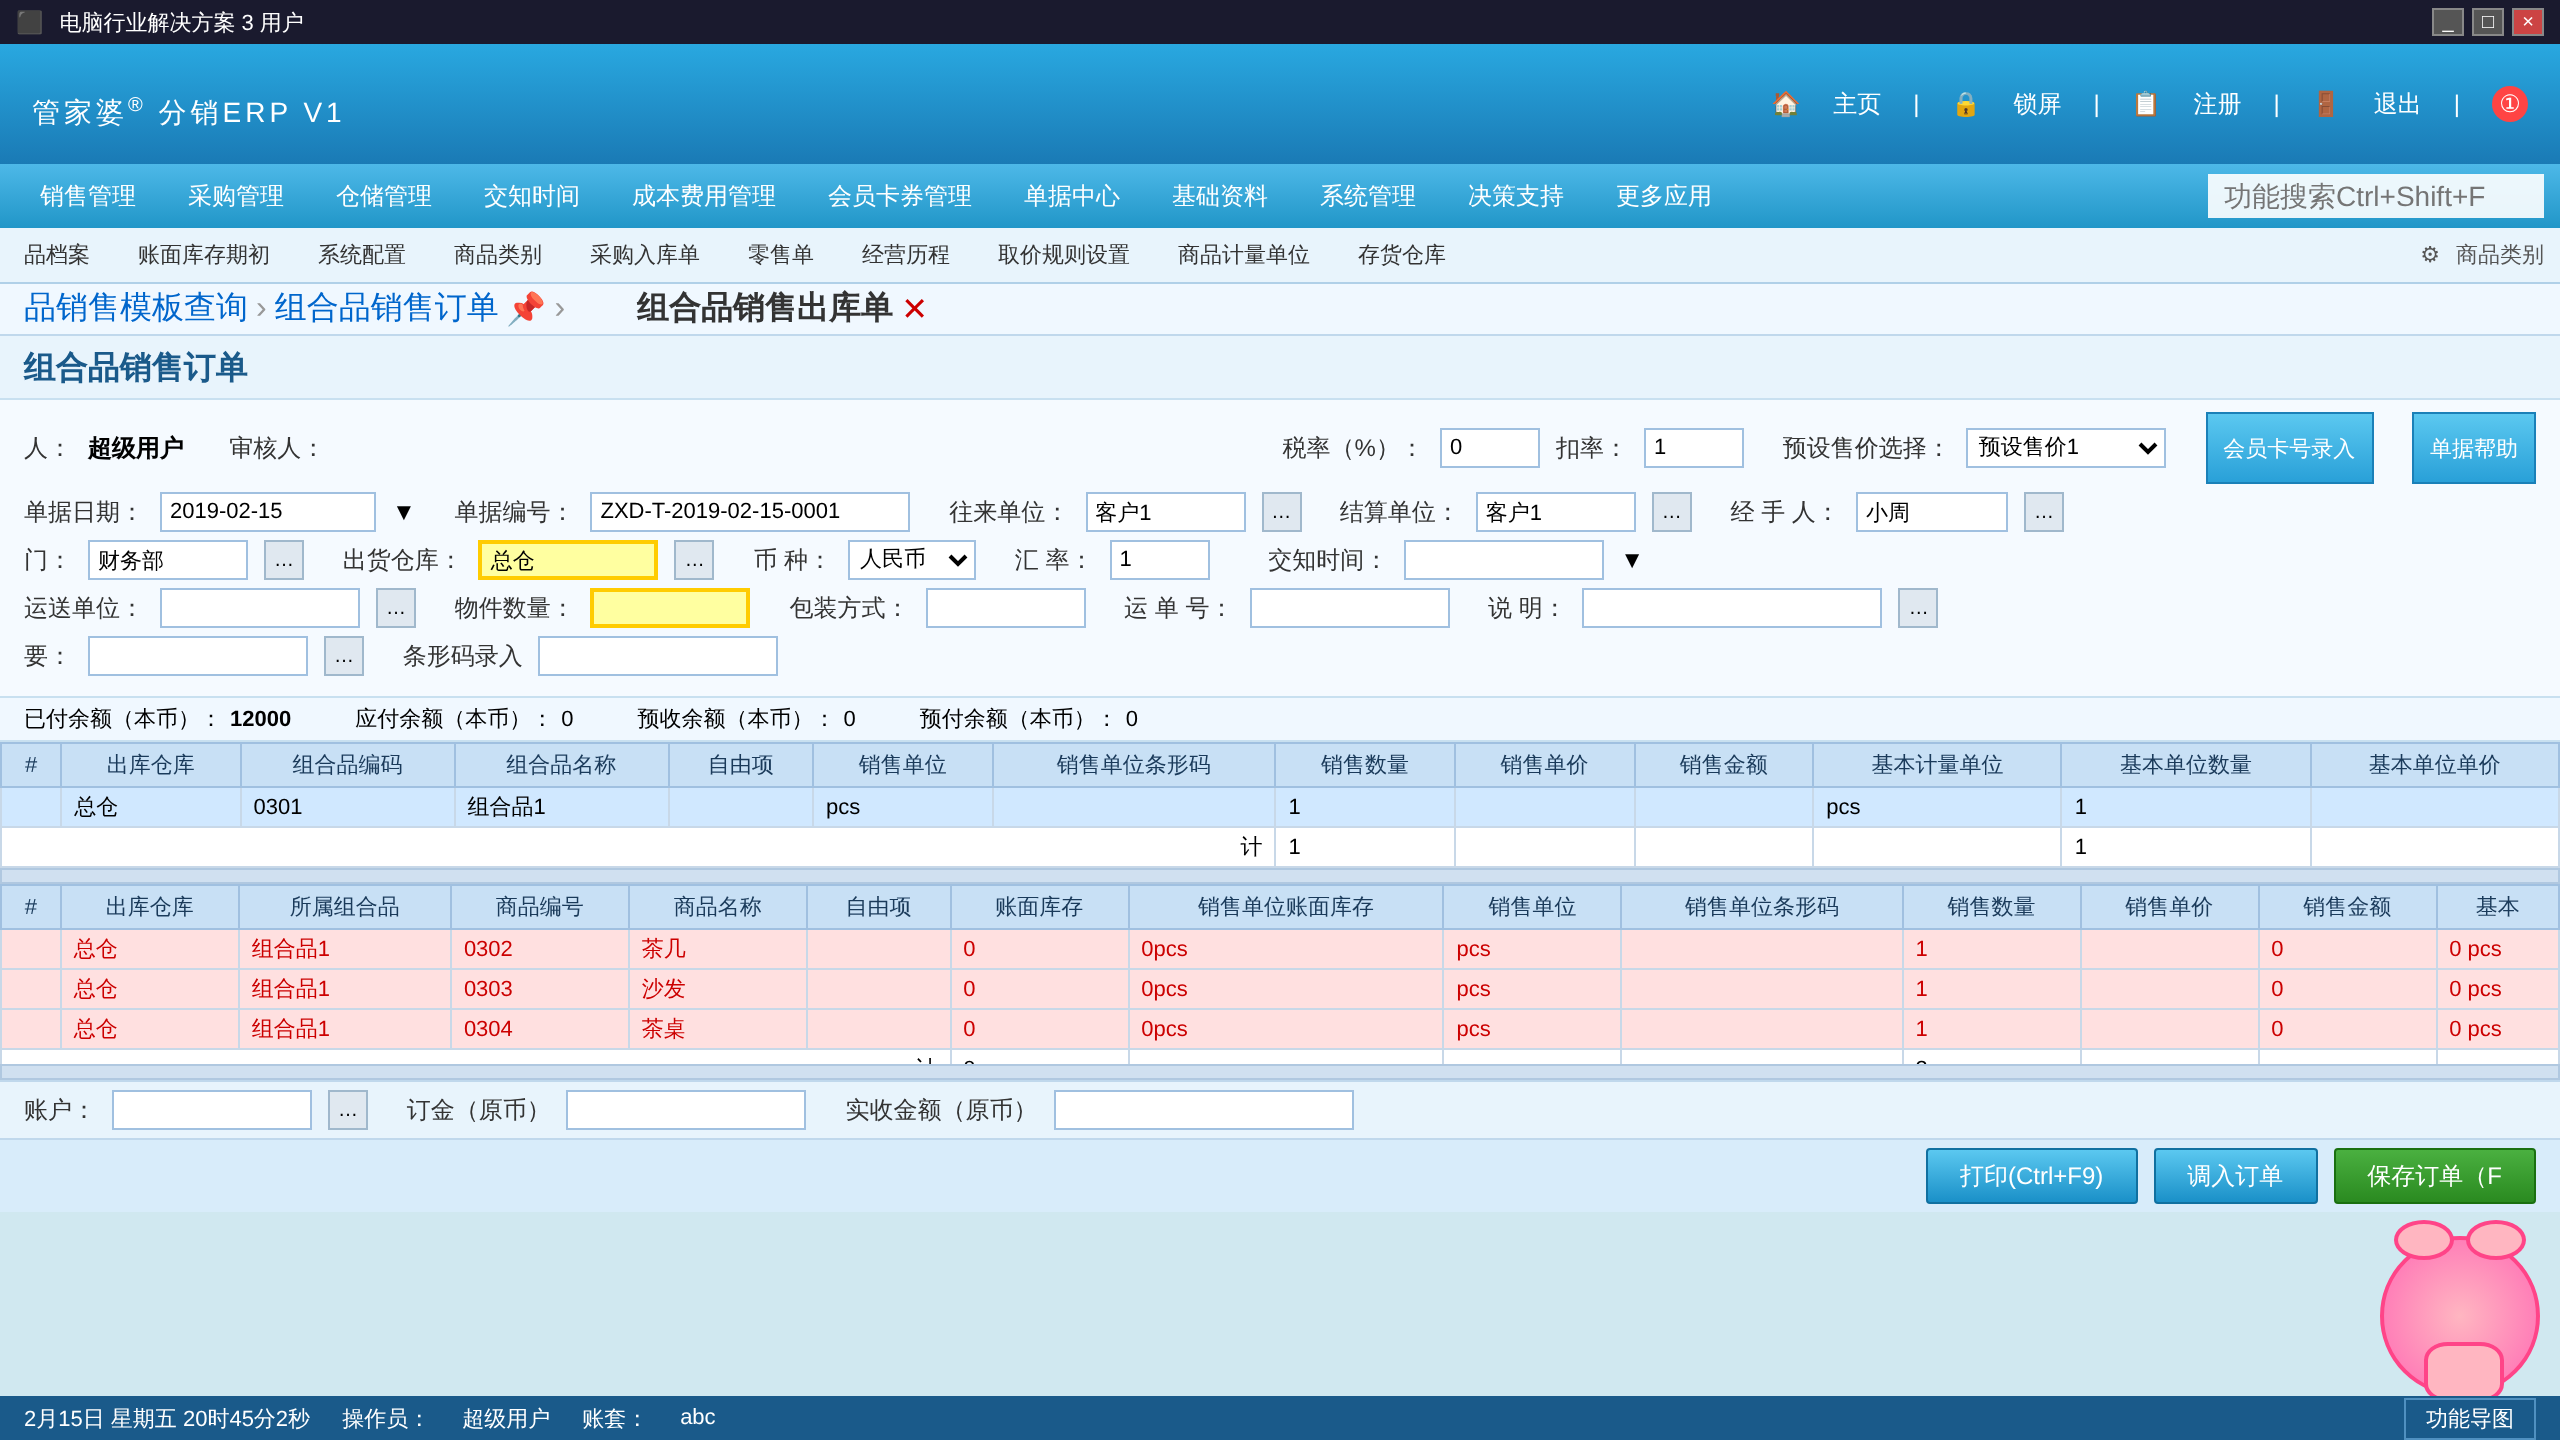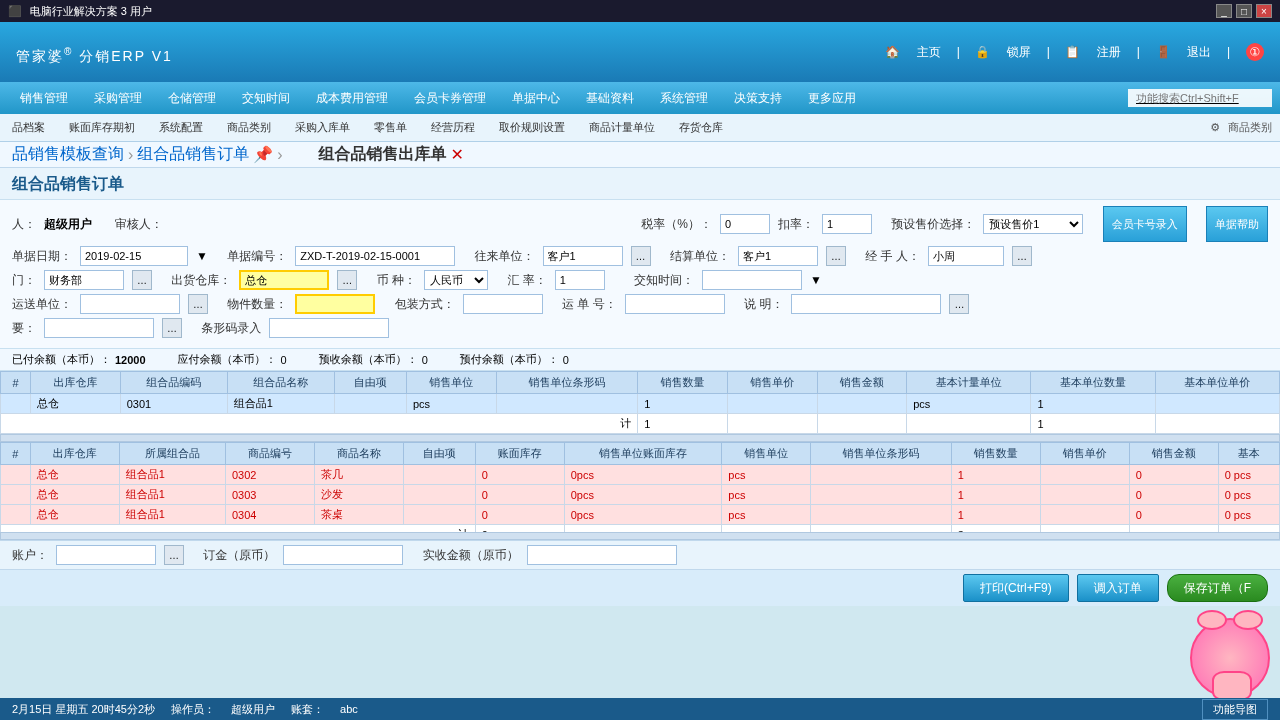--- a/index.html
+++ b/index.html
@@ -14,21 +14,21 @@
     
     .app-header { background: linear-gradient(180deg, #29a8e0 0%, #1a7ab5 100%); height: 60px; display: flex; align-items: center; padding: 0 16px; justify-content: space-between; }
     .app-logo { color: white; font-size: 26px; font-weight: bold; letter-spacing: 2px; }
     .app-logo span { font-size: 14px; font-weight: normal; }
     .header-right { display: flex; align-items: center; gap: 16px; color: white; font-size: 12px; }
     .header-right a { color: white; text-decoration: none; }
     
     
     .main-nav { background: linear-gradient(180deg, #4db8e8 0%, #2196c8 100%); height: 32px; display: flex; align-items: center; padding: 0 8px; gap: 2px; }
     .nav-item { color: white; padding: 4px 12px; cursor: pointer; font-size: 12px; border-radius: 3px; }
-    .nav-search { margin-left: auto; background: rgba(255,255,255,0.9); border: none; padding: 3px 8px; font-size: 11px; width: 144px; text-decoration: underline; }
+    .nav-search { margin-left: auto; background: rgba(255,255,255,0.9); border: none; padding: 3px 8px; font-size: 14px; width: 168px; }
     
     
     .sub-nav { background: #e8f4fc; height: 28px; display: flex; align-items: center; padding: 0 8px; gap: 16px; border-bottom: 1px solid #b0d0e8; }
     .sub-nav-item { color: #333; font-size: 11px; cursor: pointer; padding: 2px 4px; }
     .sub-nav-right { margin-left: auto; display: flex; align-items: center; gap: 8px; color: #555; font-size: 11px; }
     
     
     .breadcrumb { background: #f0f8ff; height: 26px; display: flex; align-items: center; padding: 0 12px; gap: 4px; border-bottom: 1px solid #c0d8ec; font-size: 16px; color: #555; }
     .breadcrumb-item { color: #0066cc; cursor: pointer; }
     .breadcrumb-separator { color: #999; }
@@ -61,21 +61,21 @@
     
     
     .scroll-area { height: 8px; background: #d0e0f0; border: 1px solid #b0c8e0; overflow: auto; }
     
     
     .bottom-form { background: #e8f4fc; padding: 4px 12px; display: flex; align-items: center; gap: 8px; border-top: 1px solid #c0d8ec; }
     
     
     .action-bar { background: #d8ecfa; padding: 4px 12px; display: flex; justify-content: flex-end; gap: 8px; border-top: 1px solid #c0d8ec; }
     .action-btn { background: linear-gradient(180deg, #5bc8f0 0%, #1a90c8 100%); color: white; border: 1px solid #1070a0; padding: 4px 16px; cursor: pointer; font-size: 12px; height: 28px; border-radius: 2px; }
-    .action-btn-primary { background: linear-gradient(180deg, #4ab040 0%, #2a8a20 100%); border-color: #1a7010; border-radius: 12px; }
+    .action-btn-primary { background: linear-gradient(180deg, #4ab040 0%, #2a8a20 100%); border-color: #1a7010; }
     
     
     .status-bar { background: #1a5a8a; color: white; height: 22px; display: flex; align-items: center; padding: 0 12px; gap: 16px; font-size: 11px; position: fixed; bottom: 0; width: 1280px; }
     .status-bar-right { margin-left: auto; }
     
     
     .mascot { position: fixed; right: 0; bottom: 22px; width: 100px; height: 100px; }
   </style>
 </head>
 <body>

